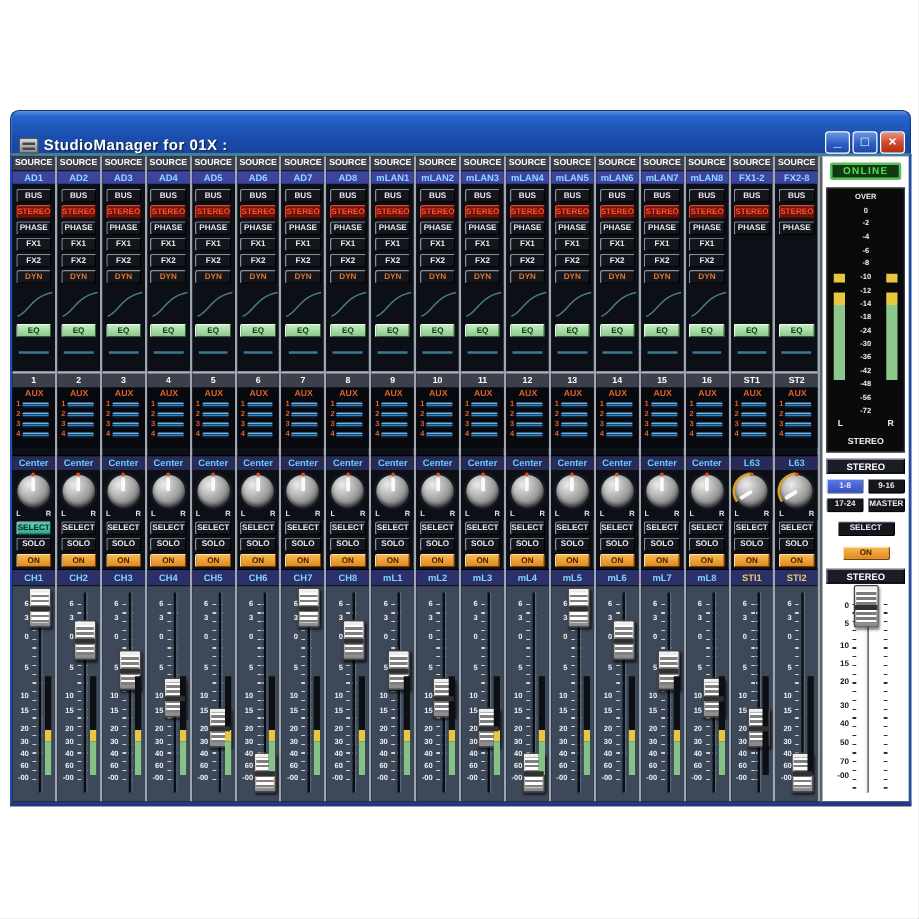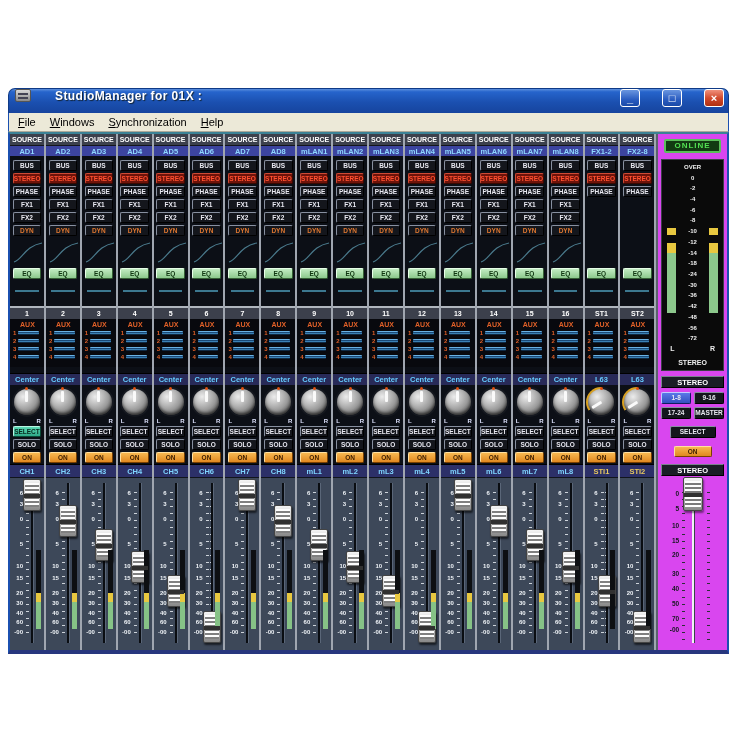--- a/index.html
+++ b/index.html
@@ -1,22 +1,22 @@
 <!DOCTYPE html>
 <html><head>
 <meta charset="utf-8">
 <style>
   html,body{margin:0;padding:0;background:#fff;width:735px;height:735px;overflow:hidden;
     font-family:"Liberation Sans",sans-serif;-webkit-font-smoothing:none;}
   *{box-sizing:border-box;}
   .window{position:absolute;left:8px;top:88px;width:721px;height:565px;}
   
-  .titlebar{height:25px;border-radius:7px 7px 0 0;display:flex;align-items:flex-start;padding:0 4px;
+  .titlebar{height:35px;border-radius:7px 7px 0 0;display:flex;align-items:flex-end;padding:0 4px;
     background:linear-gradient(180deg,#5b8fdd 0%,#2664cc 12%,#1b50b0 55%,#16449e 100%);
-    border:1px solid #0f3a86;border-bottom:none;gap:20px;}
+    border:1px solid #0f3a86;border-bottom:none;}
   .app-icon{width:16px;height:13px;margin:0 4px 0 2px;border-radius:2px;
     background:linear-gradient(180deg,#d8d8d8,#8a8a8a);border:1px solid #555;position:relative;}
   .app-icon::after{content:"";position:absolute;left:2px;right:2px;top:3px;height:2px;background:#445;box-shadow:0 4px 0 #445;}
   .titletext{color:#fff;font-weight:bold;font-size:12px;letter-spacing:.4px;text-shadow:1px 1px 1px #123;flex:1;}
   .winbtn{width:20px;height:18px;margin-left:2px;border-radius:3px;color:#fff;font-size:11px;line-height:16px;
     text-align:center;font-weight:bold;border:1px solid #fff;
     background:linear-gradient(180deg,#6a96e0,#2a5cc0 60%,#1a4aa8);}
   .winbtn.close{background:linear-gradient(180deg,#f0917c,#d24b2e 50%,#b03010);}
   
   .menubar{height:19px;background:#ece9d8;border:1px solid #1b50b0;border-top:none;border-bottom:1px solid #aca899;
@@ -76,21 +76,21 @@
   .ftrack{position:absolute;left:21px;top:3%;bottom:4%;width:2px;background:#0a0d12;box-shadow:1px 0 0 #5a6678;}
   .fcap{position:absolute;left:13px;width:18px;height:32px;border-radius:2px;border:1px solid #444;
     background:linear-gradient(180deg,#f4f4f4,#888);box-shadow:1px 2px 2px #0009;}
   .fcap::after{content:"";position:absolute;left:1px;right:1px;top:3px;bottom:3px;
     background:repeating-linear-gradient(180deg,#fdfdfd 0 2px,#808080 2px 4px);}
   .fcap::before{content:"";position:absolute;left:0;right:0;top:14px;height:4px;background:#303030;z-index:1;}
   .chmeter{position:absolute;right:3px;top:42%;bottom:12%;width:5px;background:#0d0f12;}
   .chmeter .m-y{position:absolute;left:0;right:0;top:54%;height:11%;background:#e8c840;}
   .chmeter .m-g{position:absolute;left:0;right:0;top:65%;bottom:0;background:#86c286;}
   
-  .master{width:71px;background:#d946ef;border-left:2px solid #5a626c;display:flex;flex-direction:column;padding:4px 3px 0 3px;}
+  .master{width:71px;background:#ffffff;border-left:2px solid #5a626c;display:flex;flex-direction:column;padding:4px 3px 0 3px;}
   .online{height:14px;margin:1px 3px 6px 3px;border:2px solid #5abf5a;background:#123a12;color:#52e052;
     font-size:8px;font-weight:bold;text-align:center;line-height:10px;letter-spacing:1px;border-radius:2px;}
   .bigmeter{height:212px;background:#0a0a0a;position:relative;border:1px solid #3a3f46;}
   .mlabel{position:absolute;left:0;right:0;text-align:center;color:#f0f0f0;font-size:6px;font-weight:bold;margin-top:-3px;}
   .mbar{position:absolute;top:8px;bottom:32px;width:9px;}
   .mbar.l{left:5px;} .mbar.r{right:5px;}
   .mseg-iso{position:absolute;left:0;right:0;top:35.5%;height:4.2%;background:#e8c840;}
   .mseg-main{position:absolute;left:0;right:0;top:44%;bottom:15%;}
   .mseg-main .y{position:absolute;left:0;right:0;top:0;height:15%;background:#e8c840;}
   .mseg-main .g{position:absolute;left:0;right:0;top:15%;bottom:0;background:#8cc88c;}
@@ -123,26 +123,20 @@
 <body>
 
 <div class="window">
   <div class="titlebar">
     <span class="app-icon"></span>
     <span class="titletext">StudioManager for 01X :</span>
     <span class="winbtn">_</span>
     <span class="winbtn">□</span>
     <span class="winbtn close">×</span>
   </div>
-  <div class="menubar" id="menubar">
-      <span class="menu-item"><u>F</u>ile</span>
-      <span class="menu-item"><u>W</u>indows</span>
-      <span class="menu-item"><u>S</u>ynchronization</span>
-      <span class="menu-item"><u>H</u>elp</span>
-    </div>
   <div class="mixer">
     <div class="strips" id="strips">
   <div class="strip">
     <div class="row src-hdr">SOURCE</div>
     <div class="row src-name">AD1</div>
     <div class="btnrow" style="margin-top:3px">
             <button class="cbtn">BUS</button>
           </div>
     <div class="btnrow">
             <button class="cbtn lit-red">STEREO</button>

